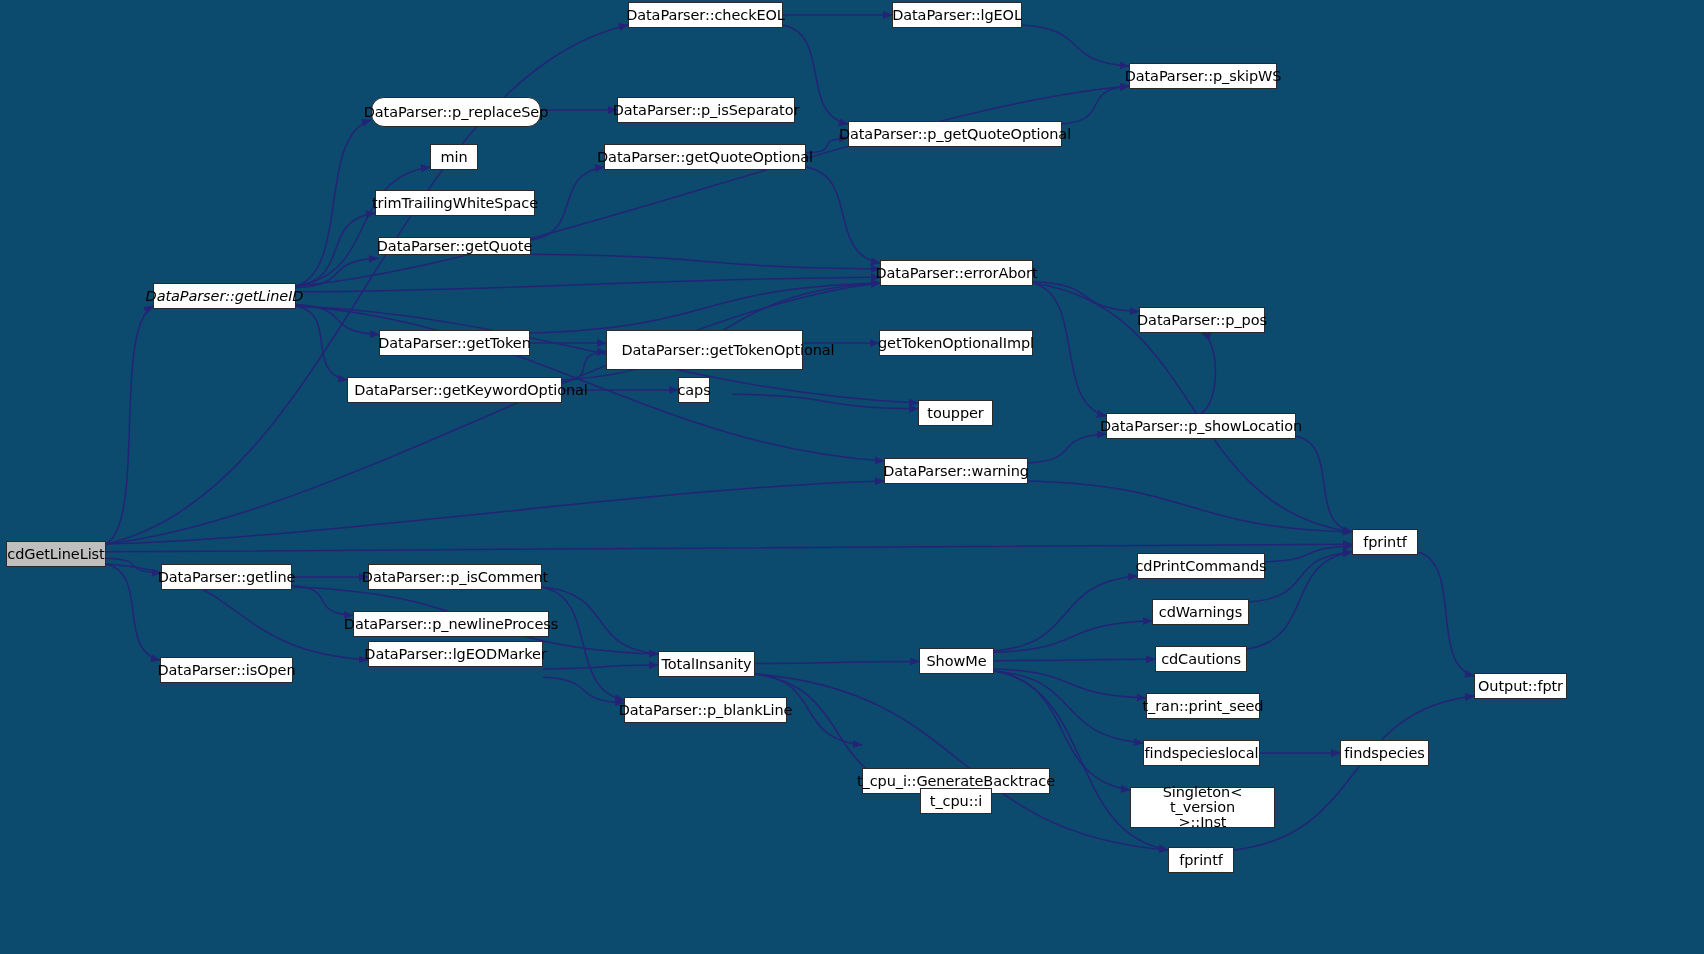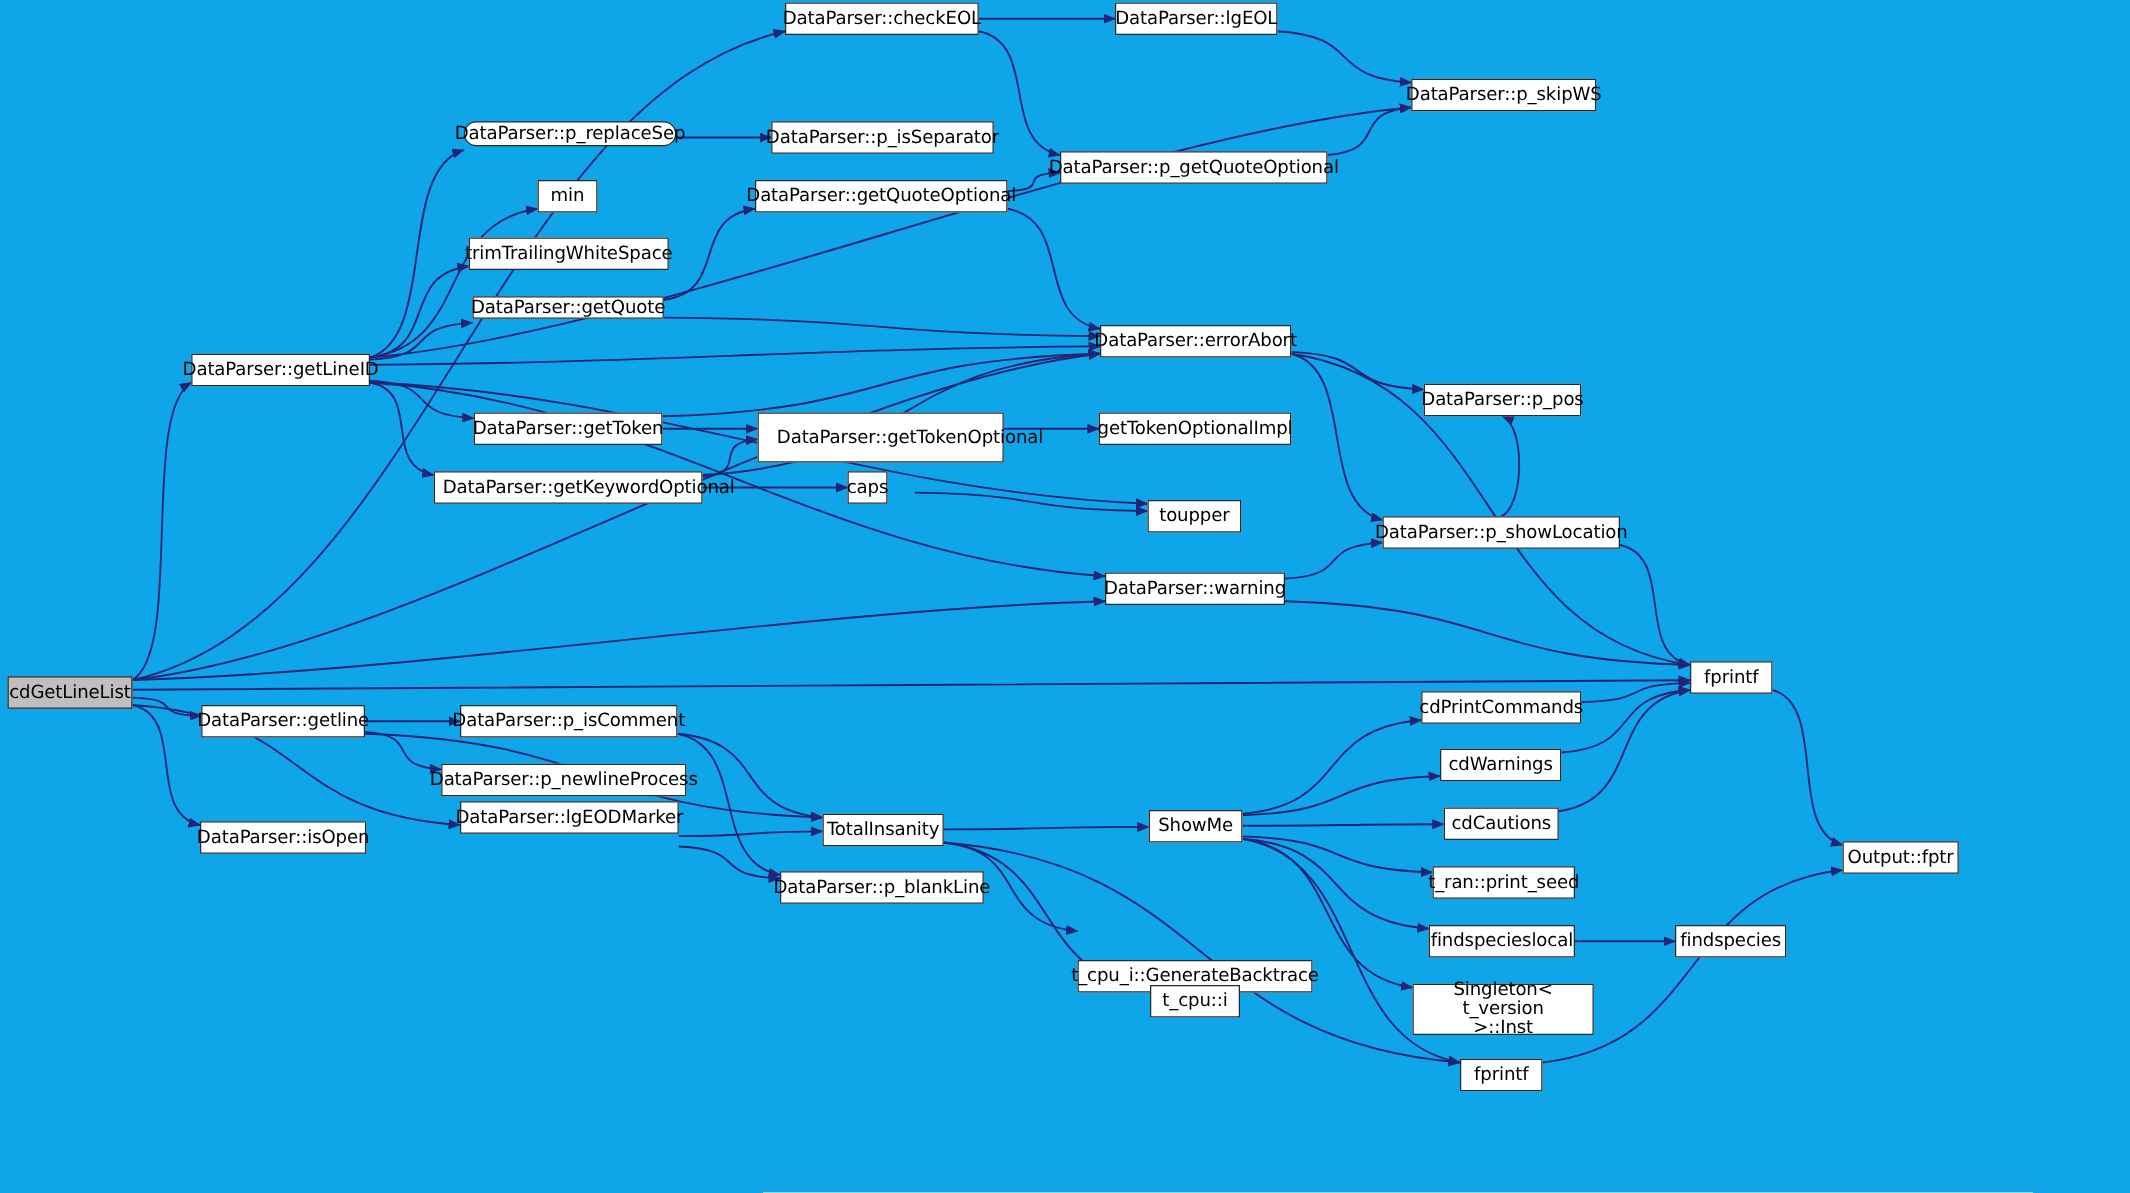--- a/index.html
+++ b/index.html
@@ -1,16 +1,16 @@
 <!DOCTYPE html>
 <html><head>
 <meta charset="utf-8">
 <style>
   html,body{margin:0;padding:0;background:#ffffff;}
-  #canvas{position:relative;width:1704px;height:954px;background:#0ea5e9;
+  #canvas{position:relative;width:1704px;height:954px;background:#0c4a6e;
           font-family:"DejaVu Sans","Liberation Sans",sans-serif;overflow:hidden;}
   #edges{position:absolute;left:0;top:0;width:1704px;height:954px;}
   .node{position:absolute;box-sizing:border-box;border:1px solid #2a2a2a;
         background:#ffffff;color:#000000;display:flex;align-items:center;
         justify-content:center;text-align:center;font-size:14.5px;
         line-height:15px;white-space:pre-line;letter-spacing:-0.1px;}
   .node.root{background:#bfbfbf;}
 </style>
 </head>
 <body>
@@ -87,29 +87,29 @@
         <path d="M1249,602 C1316.44,597 1284.56,557 1352,552" marker-end="url(#ah)"></path>
         <path d="M1247,649 C1315.4,639.3 1283.6,561.7 1352,552" marker-end="url(#ah)"></path>
         <path d="M1260,753 C1316.4,753 1283.6,753 1340,753" marker-end="url(#ah)"></path>
         <path d="M1234,850 C1367.2,834.6 1340.8,711.4 1474,696" marker-end="url(#ah)"></path>
       </g>
   </svg>
   <div id="nodes">
       <div class="node" style="left: 628px; top: 2px; width: 155px; height: 26px;">DataParser::checkEOL</div>
       <div class="node" style="left: 892px; top: 2px; width: 130px; height: 26px;">DataParser::lgEOL</div>
       <div class="node" style="left: 1129px; top: 63px; width: 148px; height: 26px;">DataParser::p_skipWS</div>
-      <div class="node" style="left: 371px; top: 97px; width: 170px; height: 20px; border-radius: 13px;">DataParser::p_replaceSep</div>
+      <div class="node" style="left: 371px; top: 97px; width: 170px; height: 30px; border-radius: 13px;">DataParser::p_replaceSep</div>
       <div class="node" style="left: 617px; top: 97px; width: 178px; height: 26px;">DataParser::p_isSeparator</div>
       <div class="node" style="left: 848px; top: 121px; width: 214px; height: 26px;">DataParser::p_getQuoteOptional</div>
       <div class="node" style="left: 430px; top: 144px; width: 48px; height: 26px;">min</div>
       <div class="node" style="left: 604px; top: 144px; width: 202px; height: 26px;">DataParser::getQuoteOptional</div>
       <div class="node" style="left: 375px; top: 190px; width: 160px; height: 26px;">trimTrailingWhiteSpace</div>
       <div class="node" style="left: 378px; top: 237px; width: 153px; height: 18px; text-align: center;">DataParser::getQuote</div>
       <div class="node" style="left: 880px; top: 260px; width: 153px; height: 26px;">DataParser::errorAbort</div>
-      <div class="node" style="left: 153px; top: 283px; width: 143px; height: 26px;">DataParser::getLineID</div>
+      <div class="node" style="left: 153px; top: 283px; width: 143px; height: 26px; font-style: italic;">DataParser::getLineID</div>
       <div class="node" style="left: 1139px; top: 307px; width: 126px; height: 26px;">DataParser::p_pos</div>
       <div class="node" style="left: 379px; top: 330px; width: 151px; height: 26px;">DataParser::getToken</div>
       <div class="node" style="left: 606px; top: 330px; width: 197px; height: 40px; padding-left: 47px;">DataParser::getTokenOptional</div>
       <div class="node" style="left: 879px; top: 330px; width: 154px; height: 26px;">getTokenOptionalImpl</div>
       <div class="node" style="left: 347px; top: 377px; width: 215px; height: 26px; padding-left: 33px;">DataParser::getKeywordOptional</div>
       <div class="node" style="left: 678px; top: 377px; width: 32px; height: 26px;">caps</div>
       <div class="node" style="left: 918px; top: 400px; width: 75px; height: 26px;">toupper</div>
       <div class="node" style="left: 1106px; top: 413px; width: 190px; height: 26px;">DataParser::p_showLocation</div>
       <div class="node" style="left: 884px; top: 458px; width: 144px; height: 26px;">DataParser::warning</div>
       <div class="node" style="left: 1352px; top: 529px; width: 66px; height: 26px;">fprintf</div>

